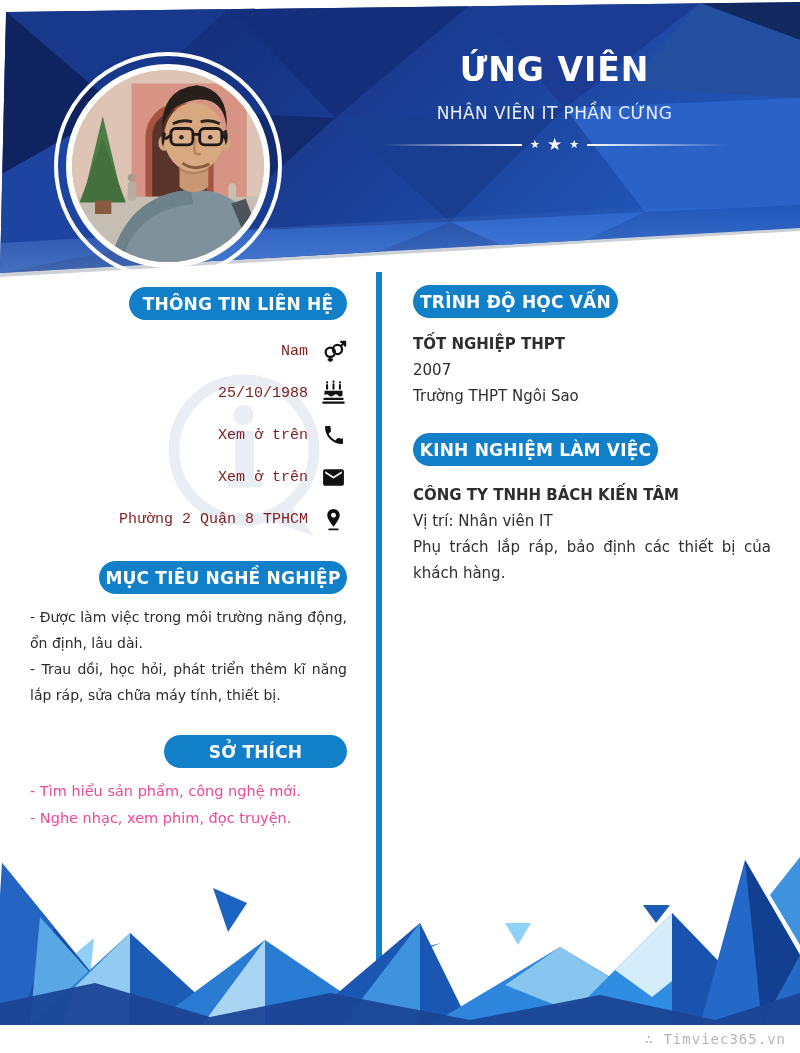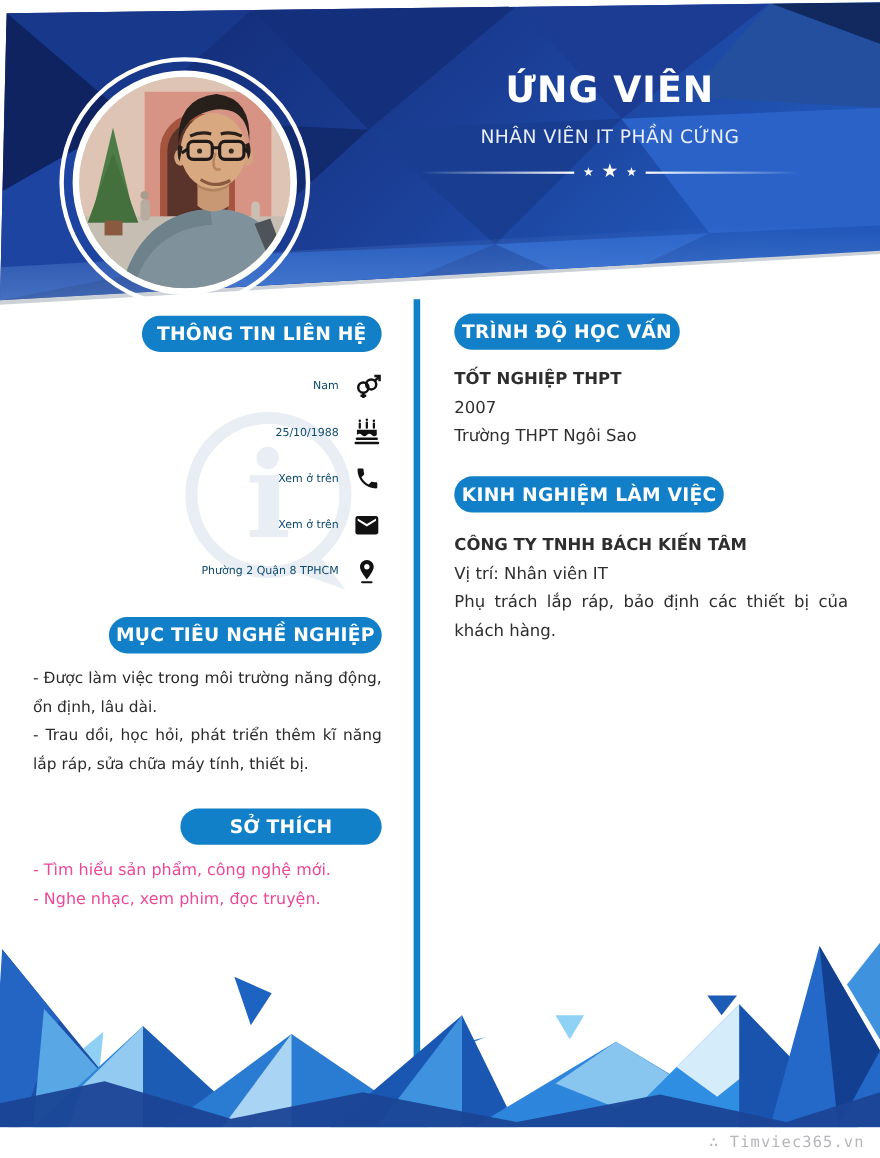--- a/index.html
+++ b/index.html
@@ -6,21 +6,21 @@
   .page{
     position:relative; width:800px; height:1053px; overflow:hidden;
     background:#fff; font-family:"DejaVu Sans","Liberation Sans",sans-serif;
   }
   .abs{position:absolute;}
   svg{display:block;}
 
   
   .header-svg{left:0; top:0; z-index:1;}
   .header-text{left:382px; top:52px; width:345px; text-align:center; z-index:3; color:#fff;}
-  .cv-title{font-size:33px; font-weight:bold; letter-spacing:1px; line-height:1.1; margin:12px;}
+  .cv-title{font-size:33px; font-weight:bold; letter-spacing:1px; line-height:1.1; margin:0;}
   .cv-subtitle{margin:15px 0 0 0; font-size:17px; letter-spacing:.4px; color:#e9effa; font-weight:normal;}
   .star-line{margin-top:13px; display:flex; align-items:center; gap:8px;}
   .star-line .rule{flex:1; height:2px;}
   .rule-l{background:linear-gradient(to left,#ffffff,rgba(255,255,255,0));}
   .rule-r{background:linear-gradient(to right,#ffffff,rgba(255,255,255,0));}
   .stars{display:flex; align-items:center; gap:7px; color:#fff;}
   .star-sm{font-size:11px; line-height:1;}
   .star-lg{font-size:17px; line-height:1;}
 
   
@@ -42,39 +42,39 @@
     display:flex; align-items:center; justify-content:center; position:absolute;
   }
   .p-contact{top:287px; right:0; width:218px;}
   .p-objective{top:561px; right:0; width:248px;margin-left:32px;}
   .p-hobby{top:735px; right:0; width:183px;}
   .p-edu{top:285px; left:0; width:205px;}
   .p-exp{top:433px; left:0; width:245px;}
 
   .contact-list{top:330px; right:0; width:317px;}
   .c-row{display:flex; justify-content:flex-end; align-items:center; gap:12px; height:42px;}
-  .c-label{font-size:10px; color:#0c4a6e;}
+  .c-label{font-size:15px; color:#7f1d1d;font-family:Liberation Mono, monospace;}
   .c-icon{width:27px; height:27px; flex:0 0 27px; display:flex; align-items:center; justify-content:center;}
 
   .objective-text{top:604px; left:0; width:317px;}
   .objective-text p{margin:0; font-size:14px; line-height:26px; color:#2b2b2b; text-align:justify;}
   .hobby-text{top:778px; left:0; width:317px;}
   .hobby-text p{margin:0; font-size:14.5px; line-height:27px; color:#ec4899;}
 
   .edu-block{top:331px; left:0; width:358px;}
   .edu-block p, .exp-block p{margin:0; font-size:15px; line-height:26px; color:#2e2e2e;}
   .t-bold{font-weight:bold; color:#191919; font-size:15.5px;}
   .exp-block{top:482px; left:0; width:358px;}
   .exp-desc{text-align:justify;}
 
   
   .bottom-svg{left:0; top:835px; z-index:4; pointer-events:none;}
   .footer-bar{
     left:0; top:1025px; width:800px; height:28px; background:#ffffff; z-index:5;
-    display:flex; align-items:center; justify-content:flex-end; padding-right:14px; box-sizing:border-box;
+    display:flex; align-items:center; justify-content:flex-end; padding-right:14px; box-sizing:border-box;border-radius:14px;
   }
   .footer-brand{font-family:"DejaVu Sans Mono","Liberation Mono",monospace; font-size:14px; letter-spacing:1px; color:#b3b5b8;}
 </style>
 </head>
 <body>
 
 <div class="page">
 
   <svg class="abs header-svg" width="800" height="285" viewBox="0 0 800 285">
     <defs>

